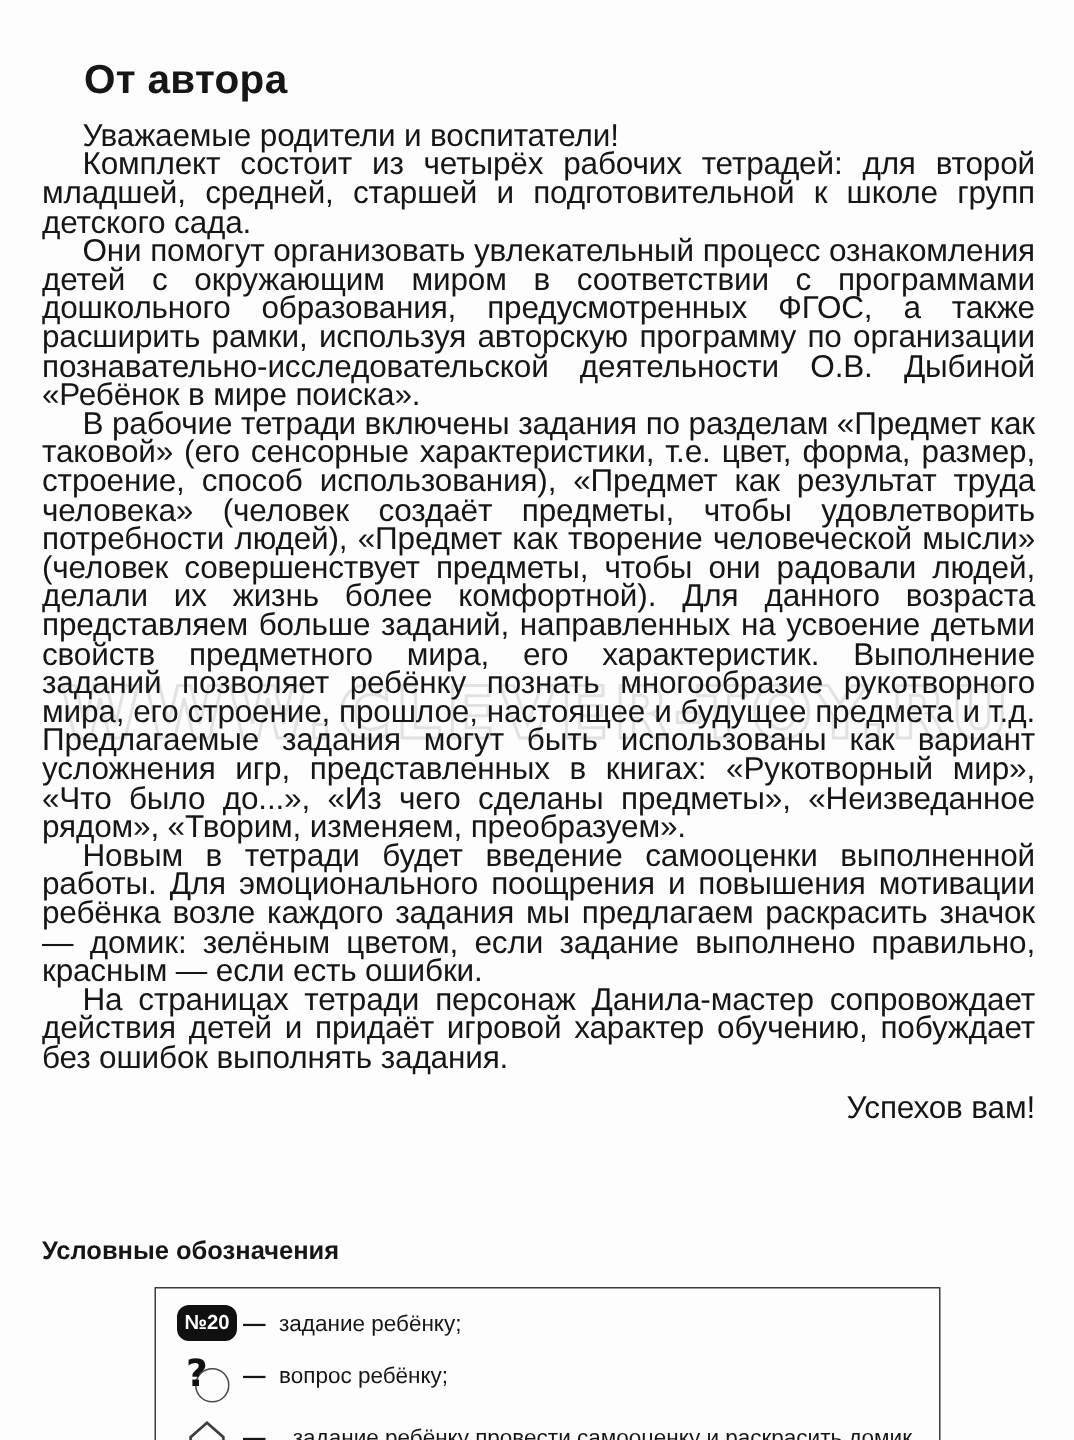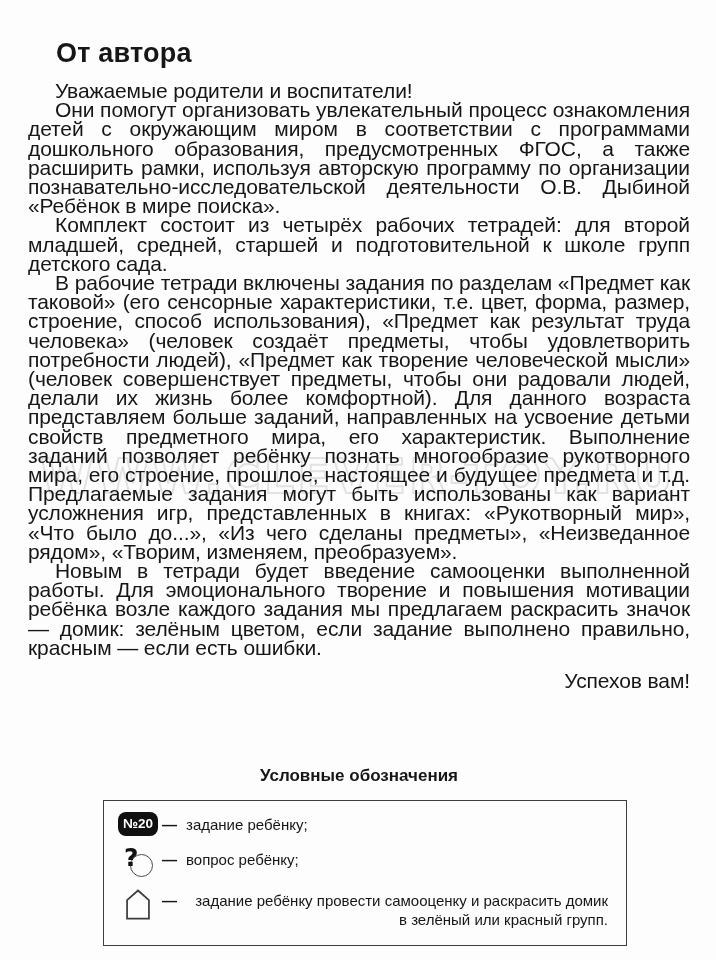--- a/index.html
+++ b/index.html
@@ -50,21 +50,21 @@
     text-indent: 27px;
     letter-spacing: -0.1px;
   }
   .body-text p.signoff {
     margin-top: 14px;
     text-align: right;
   }
   .legend { margin-top: 76px; }
   h2.legend-title {
     margin: 0 0 14px 0;
-    text-align: center;
+    text-align: left;
     font-size: 17px;
     font-weight: bold;
   }
   .legend-box {
     margin-left: 75px;
     width: 524px;
     min-height: 126px;
     border: 1.5px solid #3d3d3d;
     background: #fdfdfd;
     padding: 10px 18px 16px 10px;
@@ -130,24 +130,25 @@
 <div class="page">
 
   <div class="watermark">WWW.CLEVER-TOY.RU</div>
 
   <div class="content">
 
     <h1 class="page-title">От автора</h1>
 
     <div class="body-text">
       <p>Уважаемые родители и воспитатели!</p>
+      <p>Комплект состоит из четырёх рабочих тетрадей: для второй младшей, средней, старшей и подготовительной к школе групп детского сада.</p>
       <p>Они помогут организовать увлекательный процесс ознакомления детей с окружающим миром в соответствии с программами дошкольного образования, предусмотренных ФГОС, а также расширить рамки, используя авторскую программу по организации познавательно-исследовательской деятельности О.В. Дыбиной «Ребёнок в мире поиска».</p>
-      <p>Комплект состоит из четырёх рабочих тетрадей: для второй младшей, средней, старшей и подготовительной к школе групп детского сада.</p>
       <p>В рабочие тетради включены задания по разделам «Предмет как таковой» (его сенсорные характеристики, т.е. цвет, форма, размер, строение, способ использования), «Предмет как результат труда человека» (человек создаёт предметы, чтобы удовлетворить потребности людей), «Предмет как творение человеческой мысли» (человек совершенствует предметы, чтобы они радовали людей, делали их жизнь более комфортной). Для данного возраста представляем больше заданий, направленных на усвоение детьми свойств предметного мира, его характеристик. Выполнение заданий позволяет ребёнку познать многообразие рукотворного мира, его строение, прошлое, настоящее и будущее предмета и т.д. Предлагаемые задания могут быть использованы как вариант усложнения игр, представленных в книгах: «Рукотворный мир», «Что было до...», «Из чего сделаны предметы», «Неизведанное рядом», «Творим, изменяем, преобразуем».</p>
-      <p>Новым в тетради будет введение самооценки выполненной работы. Для эмоционального творение и повышения мотивации ребёнка возле каждого задания мы предлагаем раскрасить значок — домик: зелёным цветом, если задание выполнено правильно, красным — если есть ошибки.</p>
+      <p>Новым в тетради будет введение самооценки выполненной работы. Для эмоционального поощрения и повышения мотивации ребёнка возле каждого задания мы предлагаем раскрасить значок — домик: зелёным цветом, если задание выполнено правильно, красным — если есть ошибки.</p>
+      <p>На страницах тетради персонаж Данила-мастер сопровождает действия детей и придаёт игровой характер обучению, побуждает без ошибок выполнять задания.</p>
       <p class="signoff">Успехов вам!</p>
     </div>
 
     <div class="legend">
       <h2 class="legend-title">Условные обозначения</h2>
 
       <div class="legend-box">
 
         <div class="legend-row">
           <div class="icon-cell">

